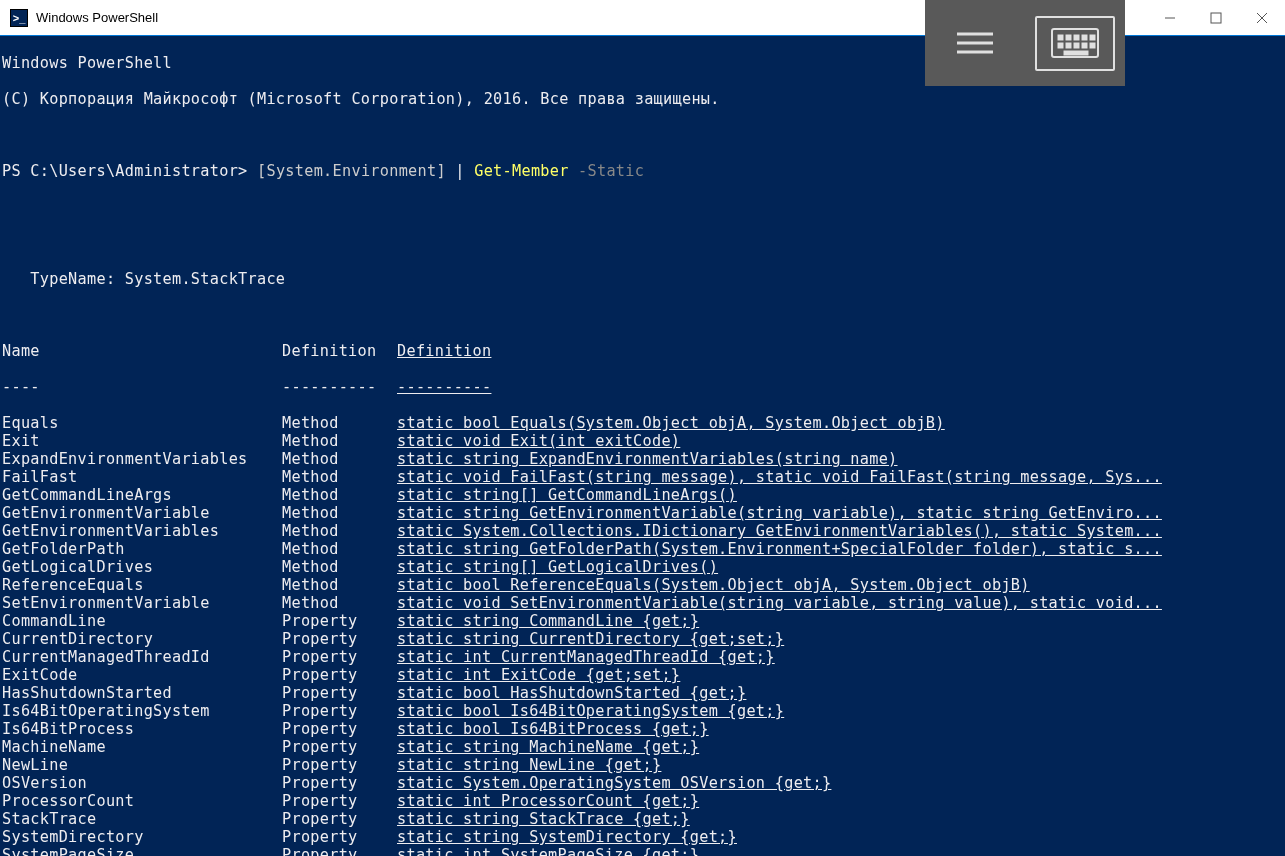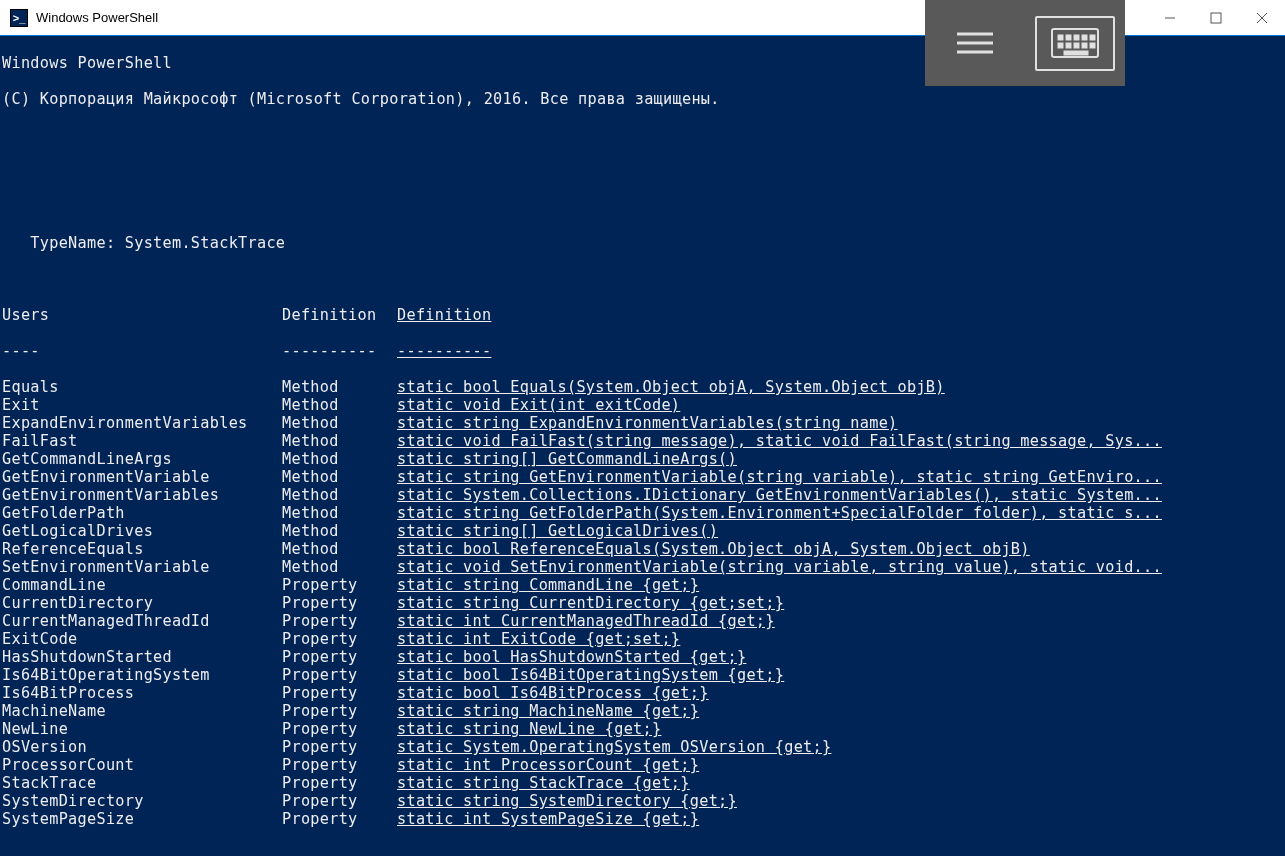--- a/index.html
+++ b/index.html
@@ -155,23 +155,24 @@
       <rect x="40" y="16" width="5" height="5" fill="#e0e0e0"></rect>
       <rect x="14" y="24" width="24" height="4" fill="#e0e0e0"></rect>
     </svg>
   </div>
 </div>
 
 <div class="terminal">
 <span class="row">Windows PowerShell</span>
 <span class="row">(C) Корпорация Майкрософт (Microsoft Corporation), 2016. Все права защищены.</span>
 <span class="row"> </span>
+<span class="row"><span class="prompt">PS C:\Users\Administrator&gt;</span> <span class="type-lit">[System.Environment]</span><span> | </span><span class="cmdlet">Get-Member</span><span class="param"> -Static</span></span>
 <span class="row"> </span>
 <span class="row"> </span>
 <span class="row">   TypeName: System.StackTrace</span>
 <span class="row"> </span>
-<span class="row"><span class="col-name">Users</span><span class="col-type">Definition</span><span class="col-def">Definition</span></span>
+<span class="row"><span class="col-name">Name</span><span class="col-type">Definition</span><span class="col-def">Definition</span></span>
 <span class="row"><span class="col-name">----</span><span class="col-type">----------</span><span class="col-def">----------</span></span>
 <div id="member-rows"><span class="row"><span class="col-name">Equals</span><span class="col-type">Method</span><span class="col-def">static bool Equals(System.Object objA, System.Object objB)</span></span><span class="row"><span class="col-name">Exit</span><span class="col-type">Method</span><span class="col-def">static void Exit(int exitCode)</span></span><span class="row"><span class="col-name">ExpandEnvironmentVariables</span><span class="col-type">Method</span><span class="col-def">static string ExpandEnvironmentVariables(string name)</span></span><span class="row"><span class="col-name">FailFast</span><span class="col-type">Method</span><span class="col-def">static void FailFast(string message), static void FailFast(string message, Sys...</span></span><span class="row"><span class="col-name">GetCommandLineArgs</span><span class="col-type">Method</span><span class="col-def">static string[] GetCommandLineArgs()</span></span><span class="row"><span class="col-name">GetEnvironmentVariable</span><span class="col-type">Method</span><span class="col-def">static string GetEnvironmentVariable(string variable), static string GetEnviro...</span></span><span class="row"><span class="col-name">GetEnvironmentVariables</span><span class="col-type">Method</span><span class="col-def">static System.Collections.IDictionary GetEnvironmentVariables(), static System...</span></span><span class="row"><span class="col-name">GetFolderPath</span><span class="col-type">Method</span><span class="col-def">static string GetFolderPath(System.Environment+SpecialFolder folder), static s...</span></span><span class="row"><span class="col-name">GetLogicalDrives</span><span class="col-type">Method</span><span class="col-def">static string[] GetLogicalDrives()</span></span><span class="row"><span class="col-name">ReferenceEquals</span><span class="col-type">Method</span><span class="col-def">static bool ReferenceEquals(System.Object objA, System.Object objB)</span></span><span class="row"><span class="col-name">SetEnvironmentVariable</span><span class="col-type">Method</span><span class="col-def">static void SetEnvironmentVariable(string variable, string value), static void...</span></span><span class="row"><span class="col-name">CommandLine</span><span class="col-type">Property</span><span class="col-def">static string CommandLine {get;}</span></span><span class="row"><span class="col-name">CurrentDirectory</span><span class="col-type">Property</span><span class="col-def">static string CurrentDirectory {get;set;}</span></span><span class="row"><span class="col-name">CurrentManagedThreadId</span><span class="col-type">Property</span><span class="col-def">static int CurrentManagedThreadId {get;}</span></span><span class="row"><span class="col-name">ExitCode</span><span class="col-type">Property</span><span class="col-def">static int ExitCode {get;set;}</span></span><span class="row"><span class="col-name">HasShutdownStarted</span><span class="col-type">Property</span><span class="col-def">static bool HasShutdownStarted {get;}</span></span><span class="row"><span class="col-name">Is64BitOperatingSystem</span><span class="col-type">Property</span><span class="col-def">static bool Is64BitOperatingSystem {get;}</span></span><span class="row"><span class="col-name">Is64BitProcess</span><span class="col-type">Property</span><span class="col-def">static bool Is64BitProcess {get;}</span></span><span class="row"><span class="col-name">MachineName</span><span class="col-type">Property</span><span class="col-def">static string MachineName {get;}</span></span><span class="row"><span class="col-name">NewLine</span><span class="col-type">Property</span><span class="col-def">static string NewLine {get;}</span></span><span class="row"><span class="col-name">OSVersion</span><span class="col-type">Property</span><span class="col-def">static System.OperatingSystem OSVersion {get;}</span></span><span class="row"><span class="col-name">ProcessorCount</span><span class="col-type">Property</span><span class="col-def">static int ProcessorCount {get;}</span></span><span class="row"><span class="col-name">StackTrace</span><span class="col-type">Property</span><span class="col-def">static string StackTrace {get;}</span></span><span class="row"><span class="col-name">SystemDirectory</span><span class="col-type">Property</span><span class="col-def">static string SystemDirectory {get;}</span></span><span class="row"><span class="col-name">SystemPageSize</span><span class="col-type">Property</span><span class="col-def">static int SystemPageSize {get;}</span></span></div>
 
 
 
 </div>
 
 </body></html>

